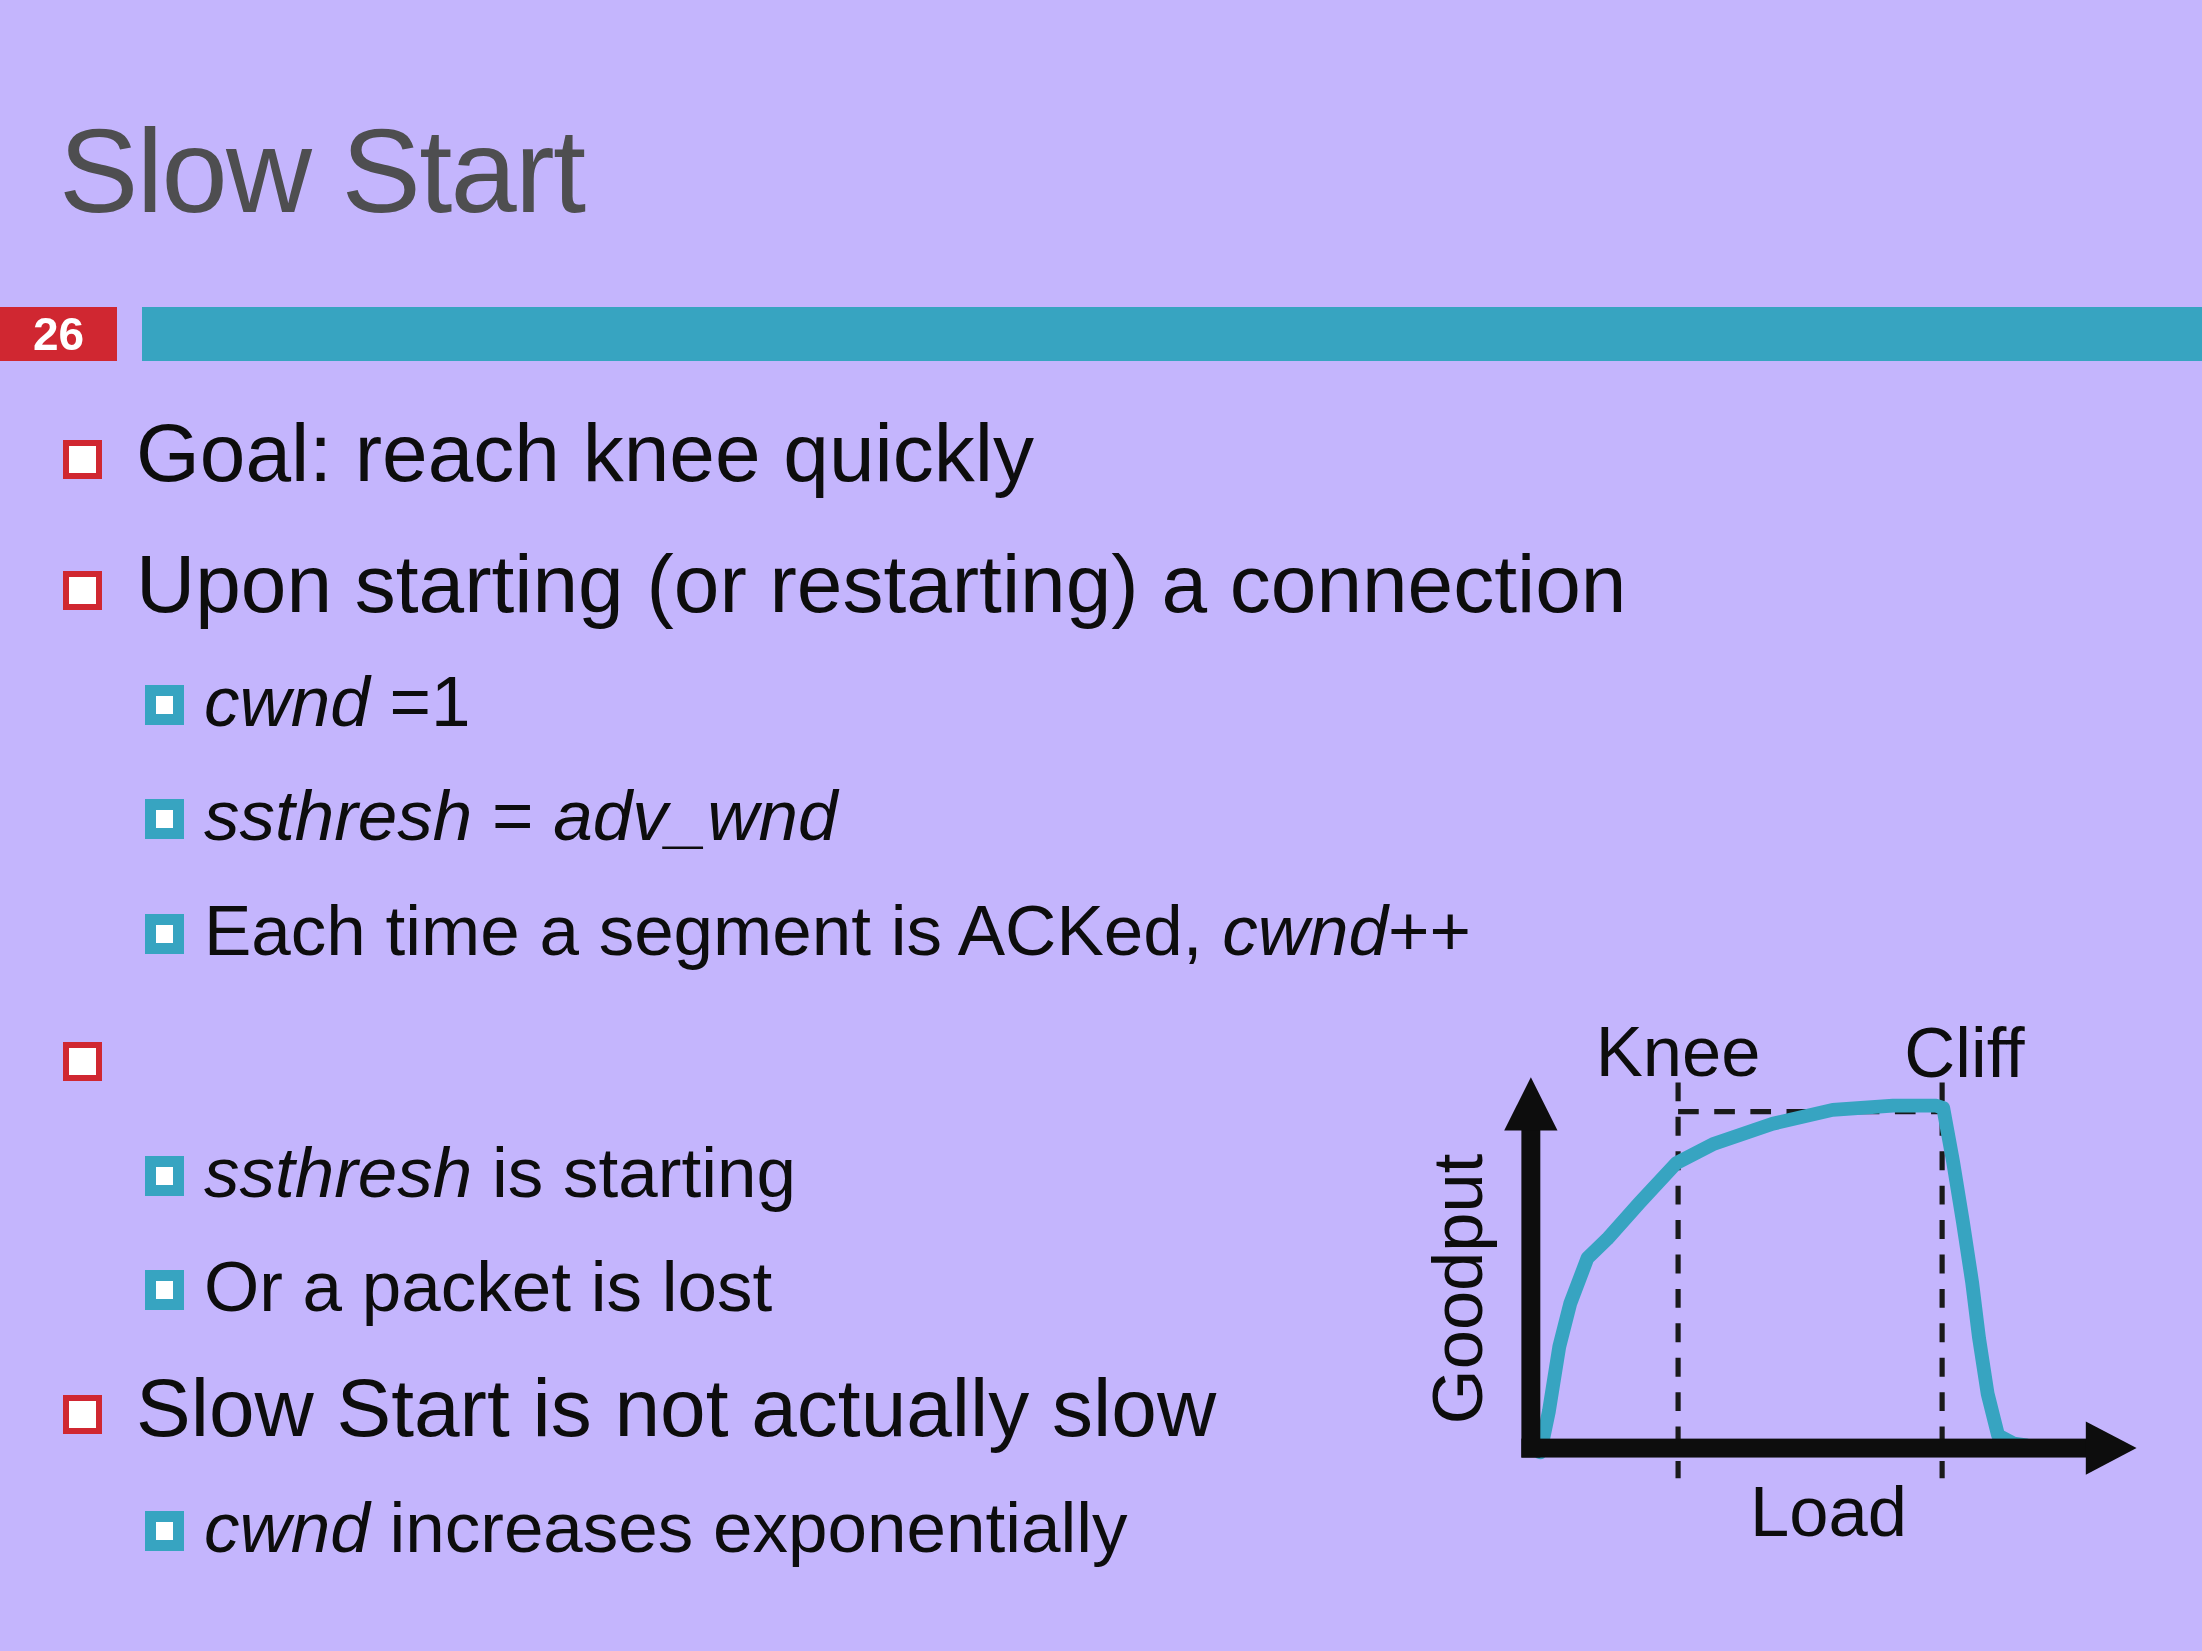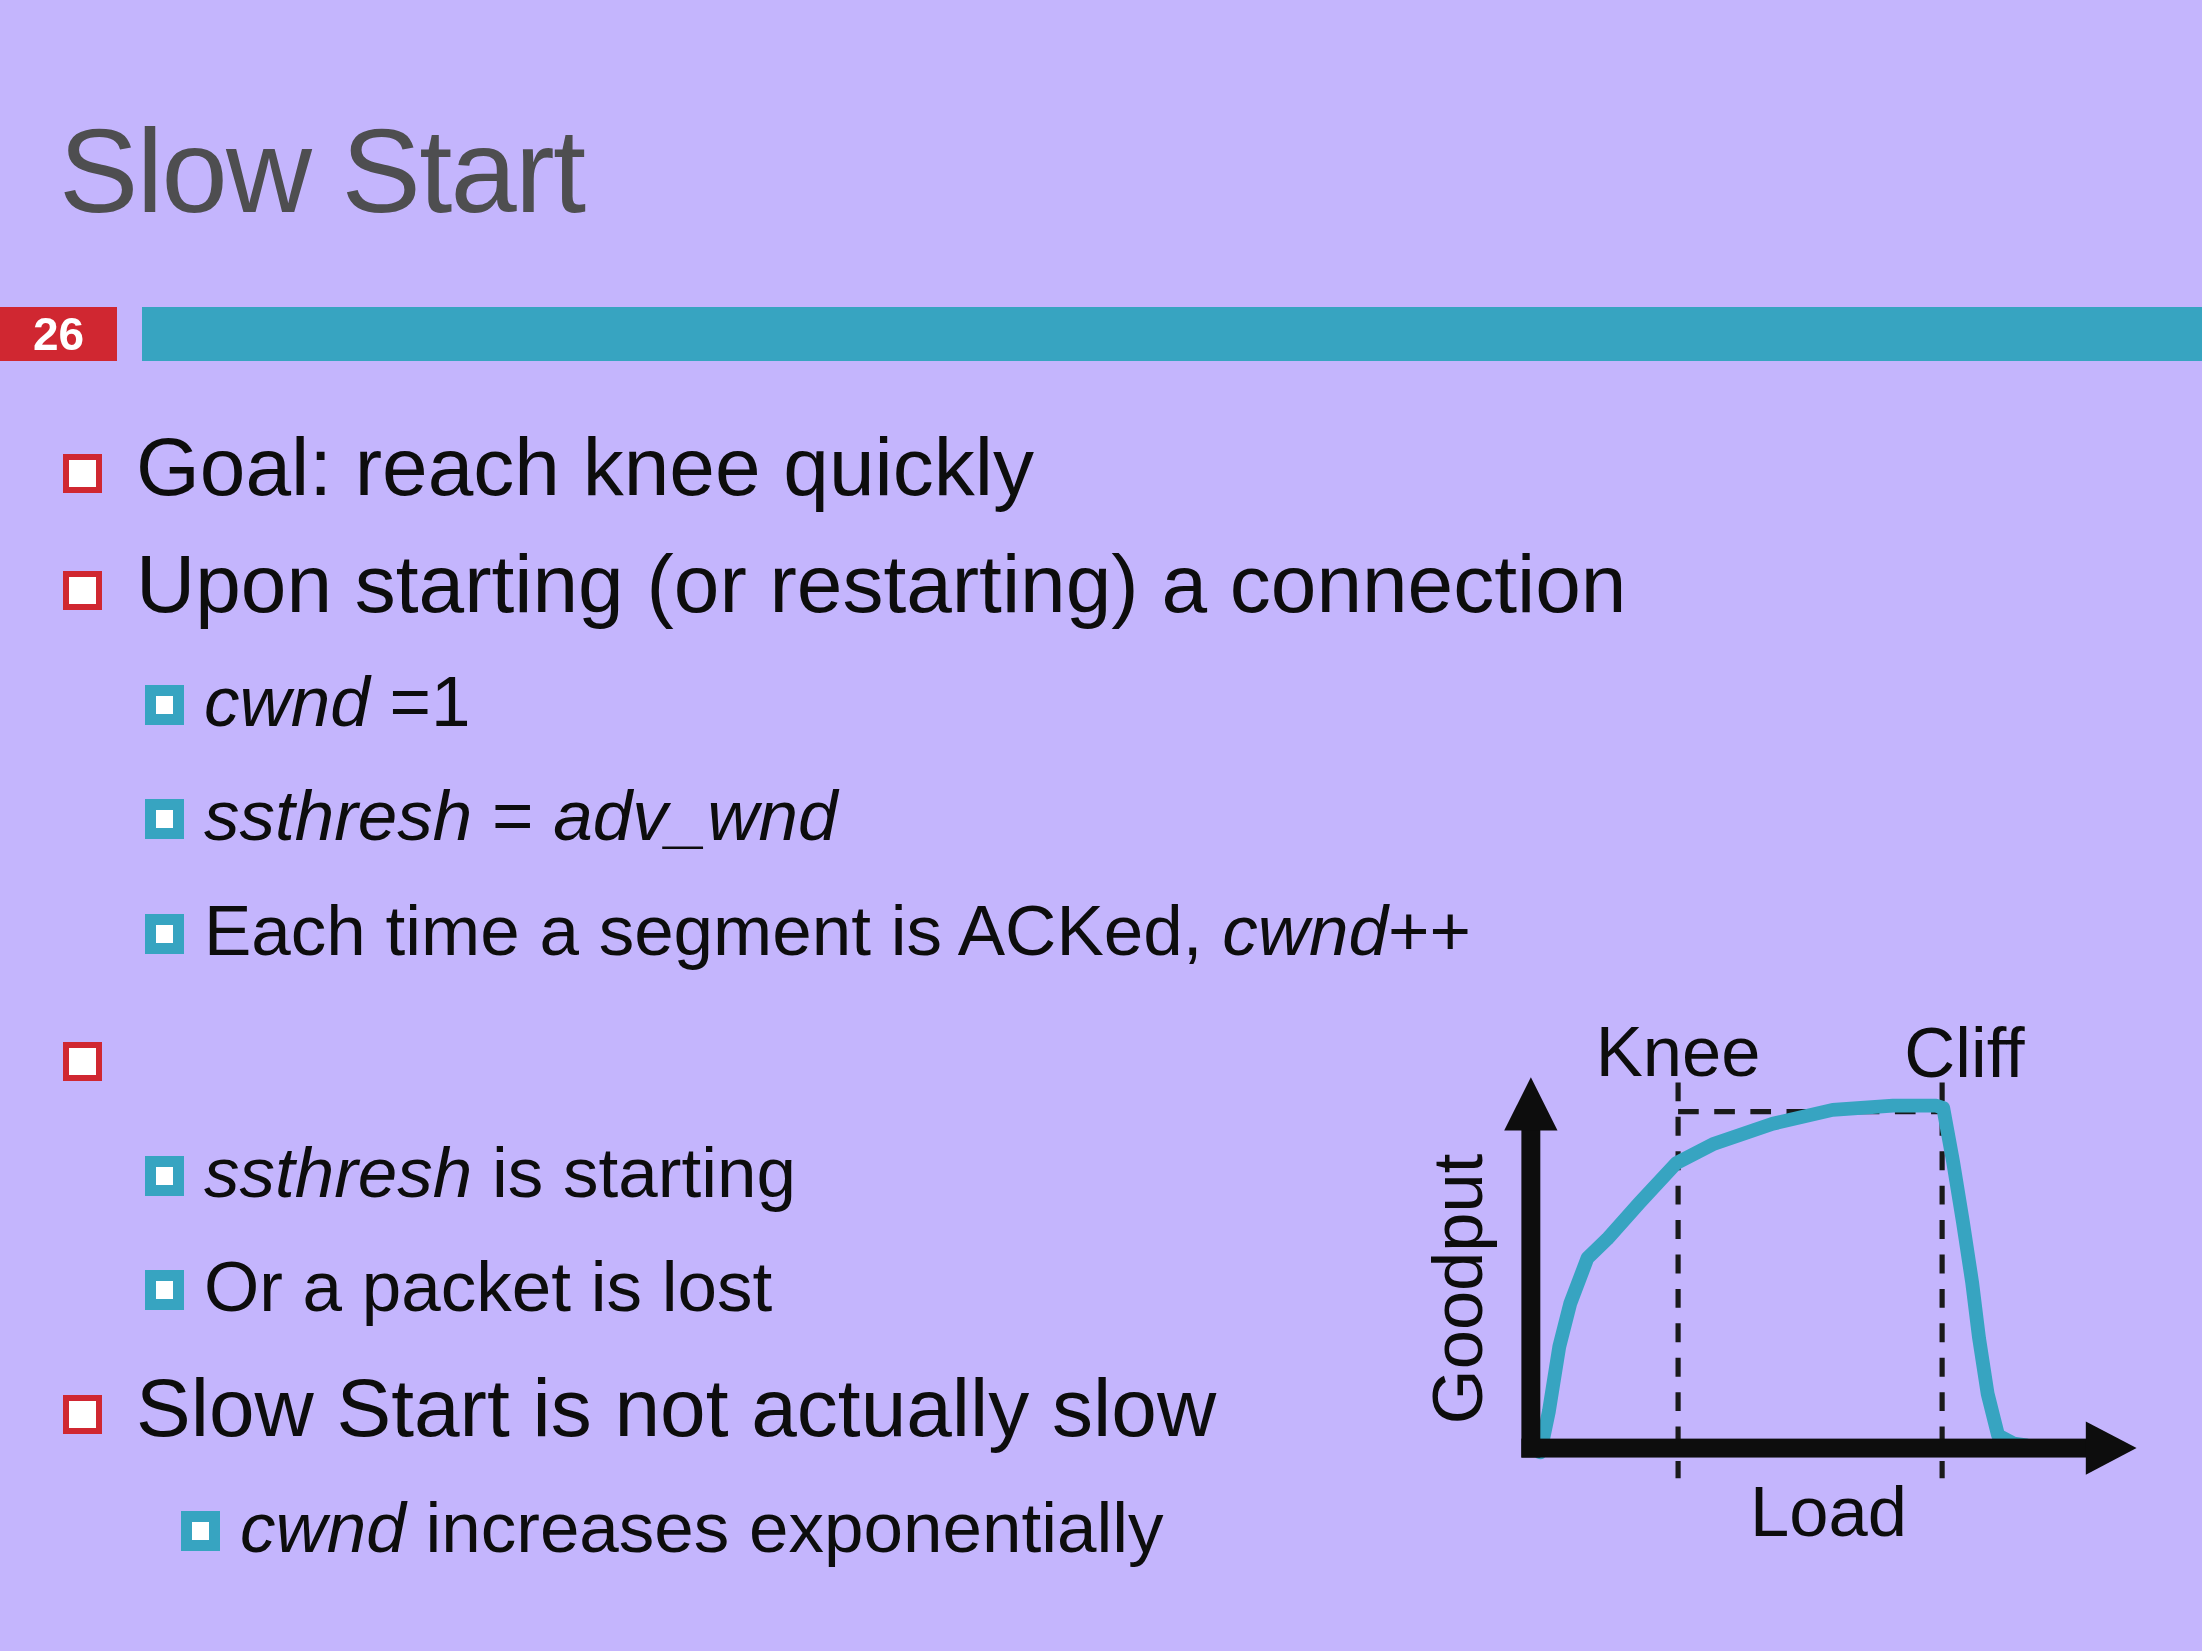--- a/index.html
+++ b/index.html
@@ -61,30 +61,30 @@
 <body>
 
 <div id="slide" style="--red: #d02731; --teal: #37a4c1;">
   <div id="page-title">Slow Start</div>
   <div id="slide-number-badge">
     <span>26</span>
   </div>
   <div id="accent-bar"></div>
 
   <div id="bullet-list">
-      <div class="bullet-row l1" style="top: 420px; left: 63px;"><span class="marker" style="top: 34px;"></span><span class="txt"><span>Goal: reach knee quickly</span></span></div>
+      <div class="bullet-row l1" style="top: 406px; left: 63px;"><span class="marker" style="top: 34px;"></span><span class="txt"><span>Goal: reach knee quickly</span></span></div>
       <div class="bullet-row l1" style="top: 537px; left: 63px;"><span class="marker" style="top: 34px;"></span><span class="txt"><span>Upon starting (or restarting) a connection</span></span></div>
       <div class="bullet-row l2" style="top: 661px; left: 145px;"><span class="marker" style="top: 24px;"></span><span class="txt"><i>cwnd</i><span> =1</span></span></div>
       <div class="bullet-row l2" style="top: 775px; left: 145px;"><span class="marker" style="top: 24px;"></span><span class="txt"><i>ssthresh</i><span> = </span><i>adv_wnd</i></span></div>
       <div class="bullet-row l2" style="top: 890px; left: 145px;"><span class="marker" style="top: 24px;"></span><span class="txt"><span>Each time a segment is ACKed, </span><i>cwnd</i><span>++</span></span></div>
       <div class="bullet-row l1" style="top: 1008px; left: 63px;"><span class="marker" style="top: 34px;"></span></div>
       <div class="bullet-row l2" style="top: 1132px; left: 145px;"><span class="marker" style="top: 24px;"></span><span class="txt"><i>ssthresh</i><span> is starting</span></span></div>
       <div class="bullet-row l2" style="top: 1246px; left: 145px;"><span class="marker" style="top: 24px;"></span><span class="txt"><span>Or a packet is lost</span></span></div>
       <div class="bullet-row l1" style="top: 1361px; left: 63px;"><span class="marker" style="top: 34px;"></span><span class="txt"><span>Slow Start is not actually slow</span></span></div>
-      <div class="bullet-row l2" style="top: 1487px; left: 145px; margin-left: 36px;"><span class="marker" style="top: 24px;"></span><span class="txt"><i>cwnd</i><span> increases exponentially</span></span></div>
+      <div class="bullet-row l2" style="top: 1487px; left: 145px;"><span class="marker" style="top: 24px;"></span><span class="txt"><i>cwnd</i><span> increases exponentially</span></span></div>
     </div>
 
   <svg id="chart-svg" width="2203" height="1652" viewBox="0 0 2560 1920">
 
     <line id="knee-dash" stroke="#1a1a1a" stroke-width="6" stroke-dasharray="22 18" x1="1950.13" y1="1258" x2="1950.13" y2="1718"></line>
     <line id="cliff-dash" stroke="#1a1a1a" stroke-width="6" stroke-dasharray="22 18" x1="2256.9900000000002" y1="1258" x2="2256.9900000000002" y2="1718"></line>
     <line id="plateau-dash" stroke="#1a1a1a" stroke-width="6" stroke-dasharray="24 18" x1="1950.13" y1="1291.885" x2="2256.9900000000002" y2="1291.885"></line>
 
     <polyline id="curve" fill="none" stroke-width="16" stroke-linejoin="round" stroke-linecap="round" points="1790.0,1688.0 1800.0,1640.2 1812.1,1564.9 1824.8,1515.0 1844.9,1462.0 1867.7,1440.1 1905.2,1398.0 1948.1,1351.8 1990.3,1330.0 2060.0,1306.1 2129.7,1289.9 2200.0,1285.0 2250.3,1285.0 2258.3,1287.8 2269.7,1349.8 2281.1,1419.9 2291.8,1489.9 2299.9,1555.1 2309.9,1619.9 2322.0,1668.1 2340.1,1677.8 2354.8,1679.9" stroke="#37a4c1"></polyline>
 

